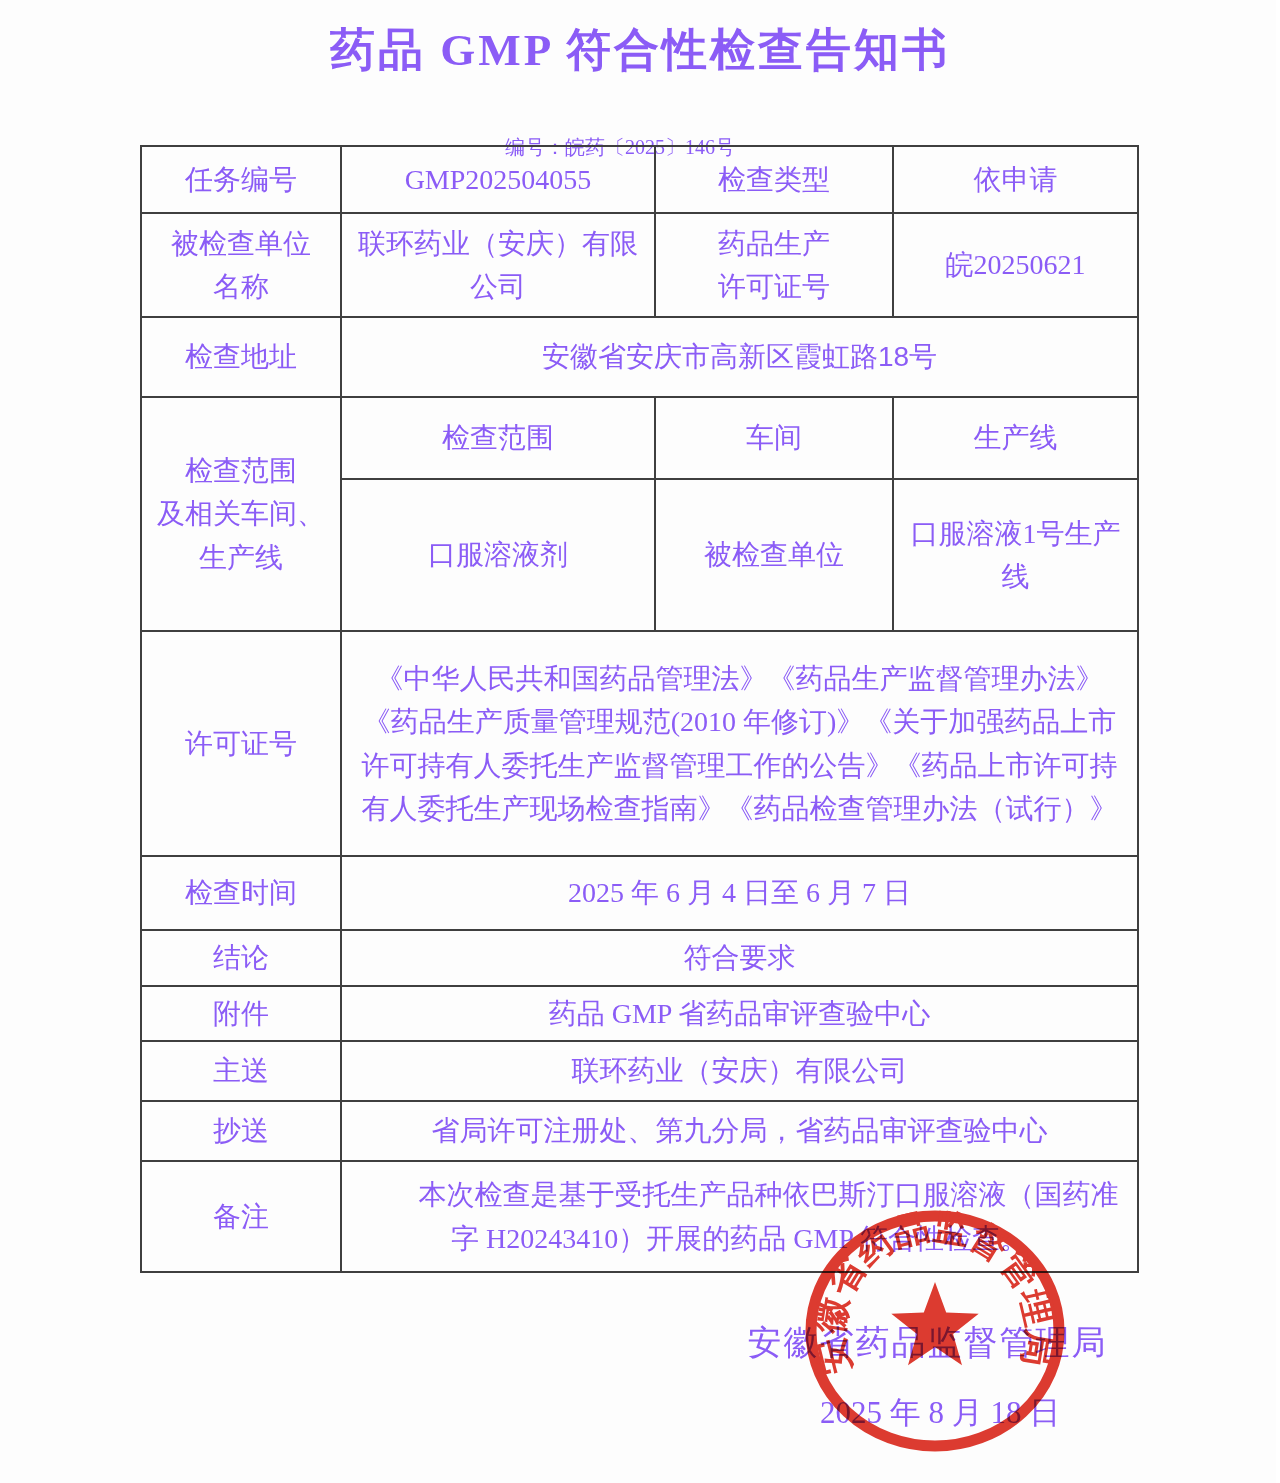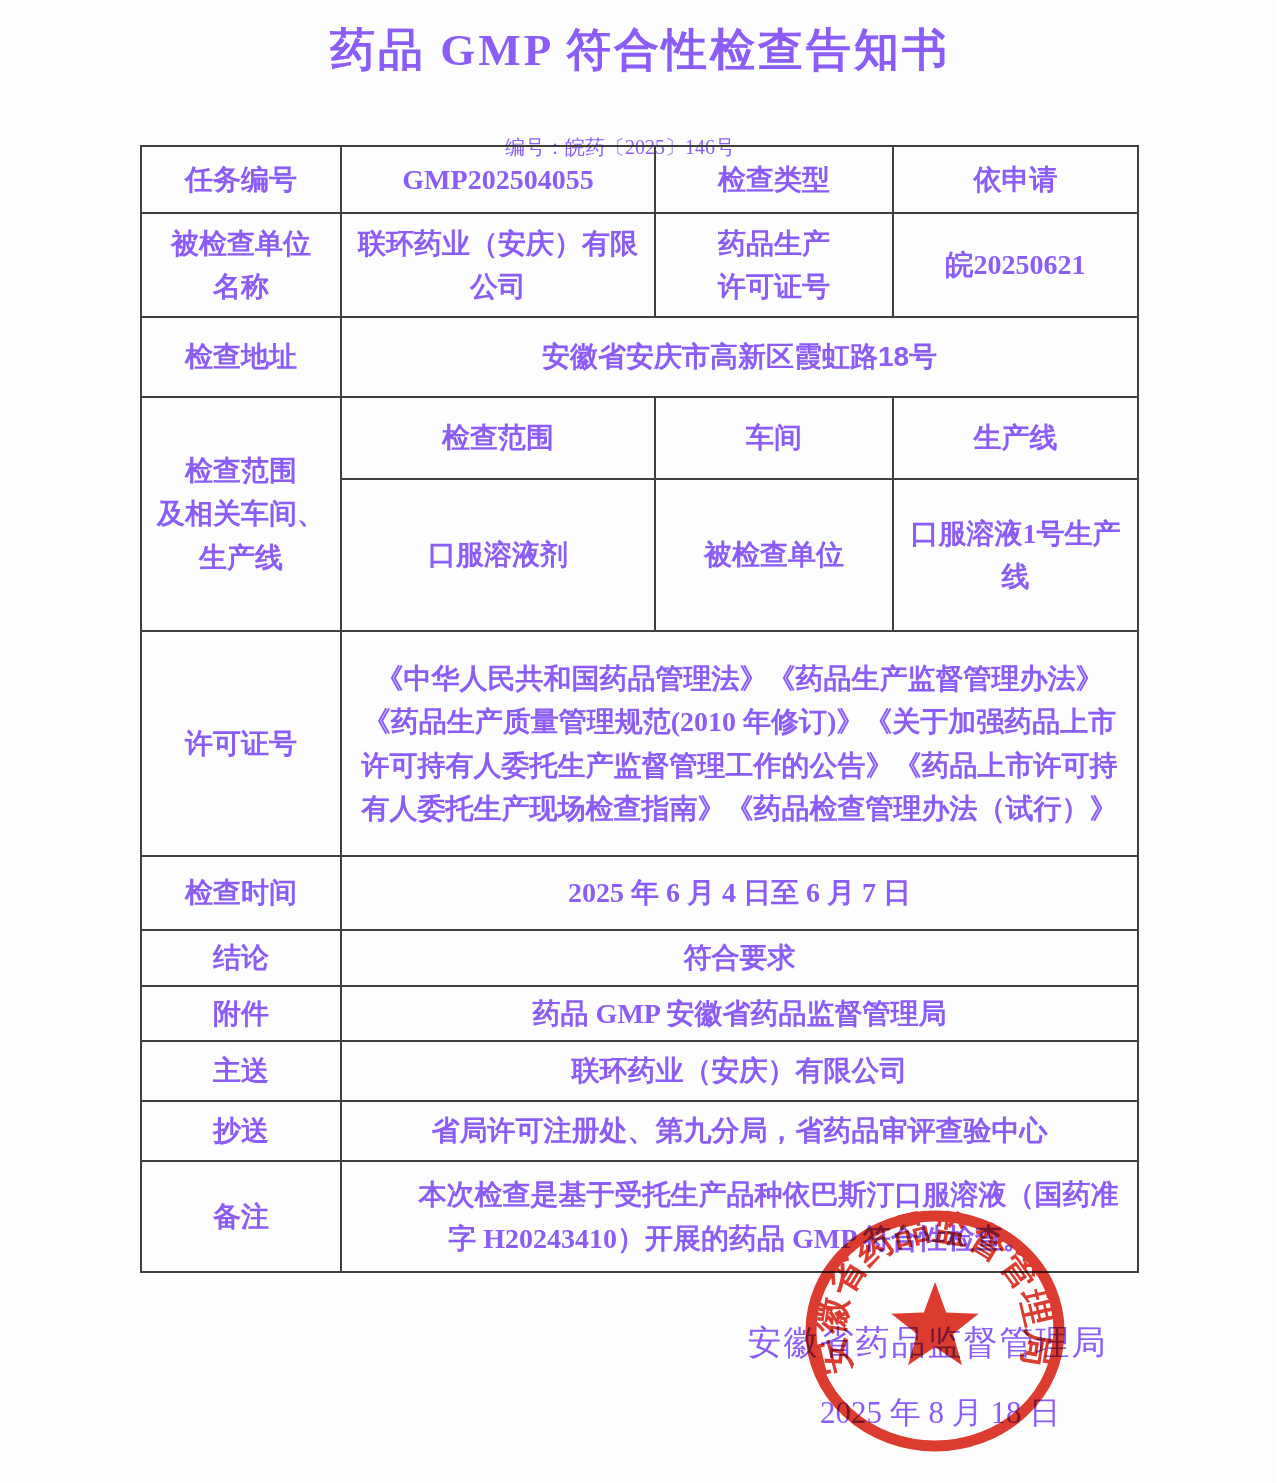--- a/index.html
+++ b/index.html
@@ -19,21 +19,21 @@
   table.doc {
     position:absolute; top:145px; left:140px; width:997px;
     border-collapse:collapse; table-layout:fixed;
   }
   table.doc col.c1 { width:200px; }
   table.doc col.c2 { width:314px; }
   table.doc col.c3 { width:238px; }
   table.doc col.c4 { width:245px; }
   table.doc td, table.doc th {
     border:2px solid #3f3f3f; text-align:center; vertical-align:middle;
-    font-size:28px; font-weight:bold; padding:4px 10px; box-sizing:border-box;
+    font-size:28px; font-weight:normal; padding:4px 10px; box-sizing:border-box;
     line-height:1.55;
   }
   .lab {
     font-family:"Liberation Sans", sans-serif; font-weight:bold;
     white-space:pre-line; font-size:28px;
   }
   .boldval { font-family:"Liberation Sans", sans-serif; font-weight:bold; }
   .r1  { height:67px; }
   .r2  { height:104px; }
   .r3  { height:80px; }
@@ -128,21 +128,21 @@
       <td colspan="3">2025 年 6 月 4 日至 6 月 7 日</td>
     </tr>
 
     <tr class="r7">
       <th class="lab">结论</th>
       <td colspan="3">符合要求</td>
     </tr>
 
     <tr class="r8">
       <th class="lab">附件</th>
-      <td colspan="3">药品 GMP 安徽省药品监督管理局</td>
+      <td colspan="3">药品 GMP 省药品审评查验中心</td>
     </tr>
 
     <tr class="r9">
       <th class="lab">主送</th>
       <td colspan="3">联环药业（安庆）有限公司</td>
     </tr>
 
     <tr class="r10">
       <th class="lab">抄送</th>
       <td colspan="3">省局许可注册处、第九分局，省药品审评查验中心</td>

